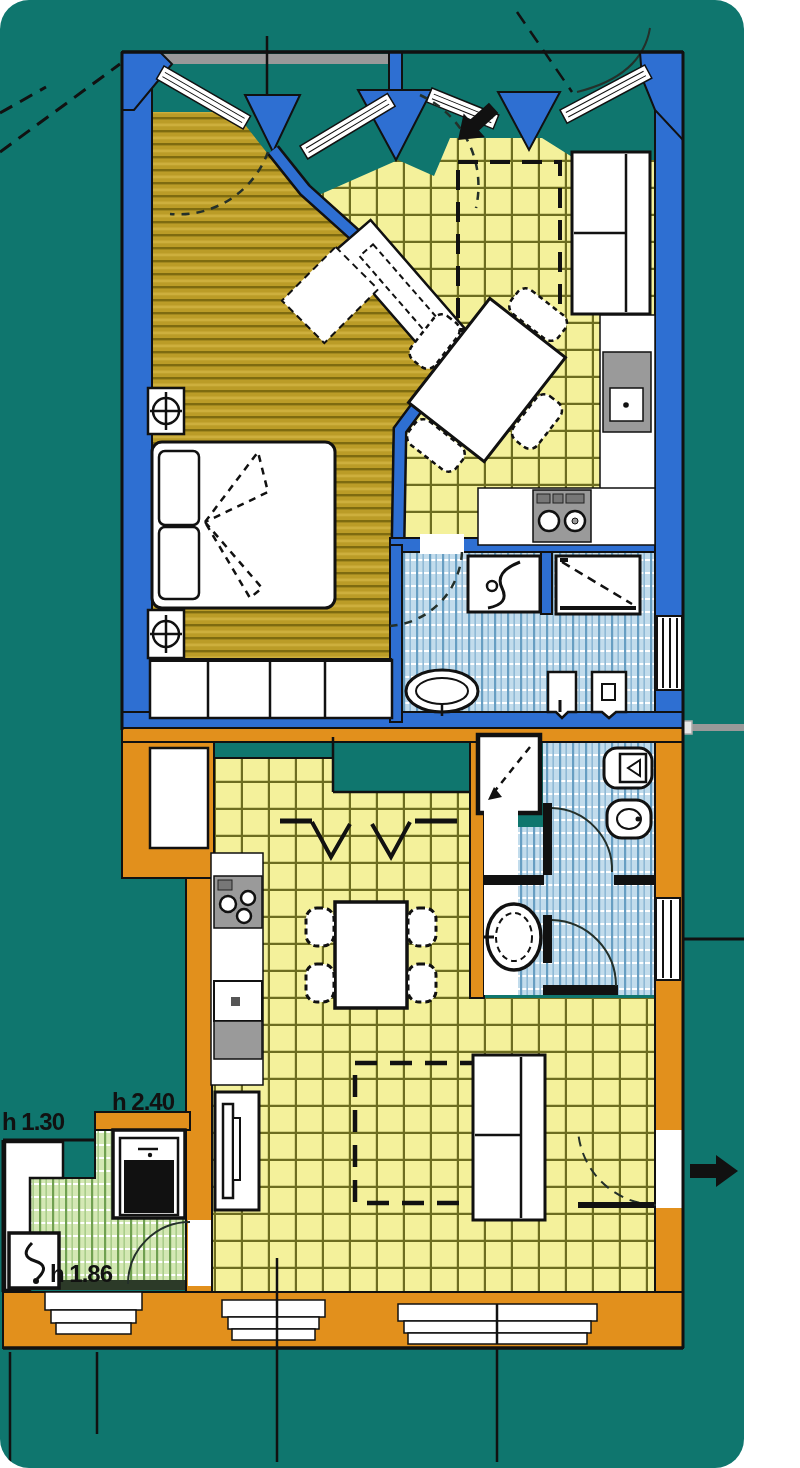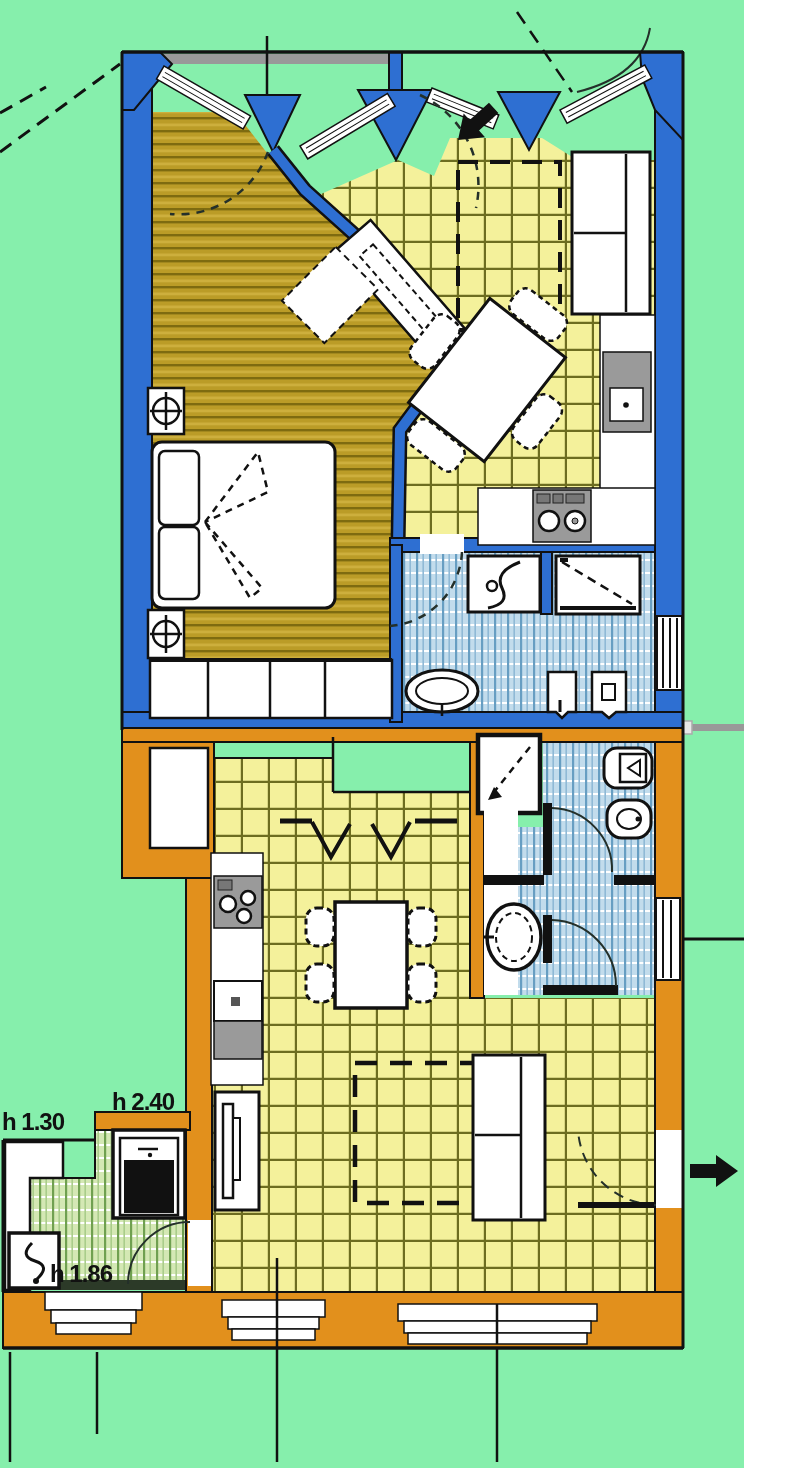--- a/index.html
+++ b/index.html
@@ -1,17 +1,17 @@
 <!DOCTYPE html>
 <html style="--wall-blue: #2e6fd2; --wall-orange: #e2901c; --floor-wood: #bb9c27; --floor-wood-line: #7e6b10; --floor-yellow: #f4f19b; --floor-yellow-line: #6d6d20; --floor-blue: #c2dcec; --floor-blue-line: #679ec2; --floor-green: #d4e8b4; --floor-green-line: #6fa050; --counter-gray: #9a9a9a; --band-gray: #999999; --ink: #111111;"><head>
 <meta charset="utf-8">
 <style>
   html,body{margin:0;padding:0;background:#fff;}
-  .stage{position:relative;width:744px;height:1468px;background:#86efac;overflow:hidden;
-         font-family:"Liberation Sans", sans-serif;}
+  .stage{position:relative;width:744px;height:1468px;background:#0f766e;overflow:hidden;
+         font-family:"Liberation Sans", sans-serif;border-radius:29px;}
   svg{position:absolute;left:0;top:0;}
   
   .wall-b{fill:var(--wall-blue);stroke:#111;stroke-width:2;}
   .wall-o{fill:var(--wall-orange);stroke:#111;stroke-width:2;}
   .white{fill:#fff;stroke:#111;stroke-width:2.5;}
   .white-thin{fill:#fff;stroke:#111;stroke-width:1.5;}
   .gray{fill:var(--counter-gray);stroke:#111;stroke-width:1.5;}
   .ink{stroke:#111;fill:none;}
   .dash{stroke:#111;fill:none;stroke-dasharray:14 9;}
   .arc{stroke:#24302a;fill:none;stroke-width:2;}

